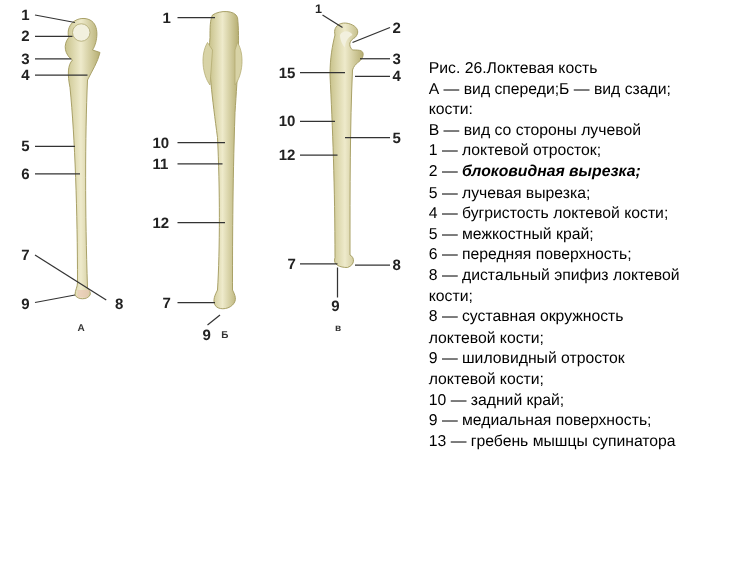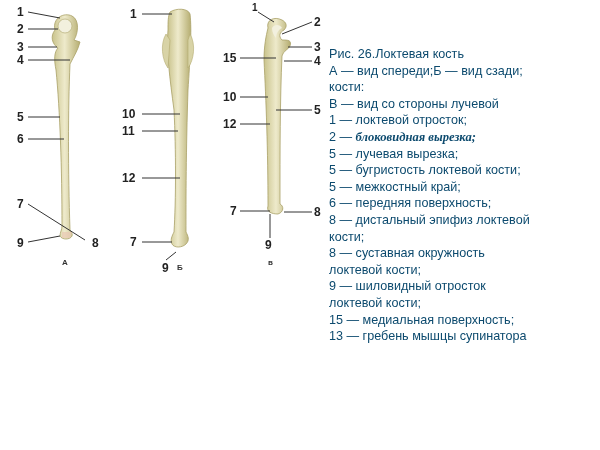--- a/index.html
+++ b/index.html
@@ -1,23 +1,23 @@
 <!DOCTYPE html>
 <html><head>
 <meta charset="utf-8">
 <style>
   html, body { margin: 0; padding: 0; background: #ffffff; }
   body { width: 600px; height: 450px; position: relative; overflow: hidden;
          font-family: "Liberation Sans", sans-serif; color: #1a1a1a; }
   #figures { position: absolute; left: 0; top: 0; width: 340px; height: 450px; }
   .lbl { position: absolute; font-weight: bold; font-size: 12px; color: #222; line-height: 12px; }
   .view { position: absolute; font-weight: bold; font-size: 8px; color: #333; }
-  #caption { position: absolute; left: 329px; top: 46px; width: 255px; font-size: 12.6px; line-height: 16.6px; color: #0c4a6e; }
+  #caption { position: absolute; left: 343px; top: 46px; width: 255px; font-size: 12.6px; line-height: 16.6px; color: #000000; }
   #caption .ln { white-space: nowrap; }
-  #caption .bi { font-weight: bold; font-style: italic; font-family: Liberation Serif, serif; }
+  #caption .bi { font-weight: bold; font-style: italic; }
 </style>
 </head>
 <body>
 
 <div id="figures">
   <svg width="340" height="450" viewBox="0 0 340 450">
     <defs>
       <linearGradient id="boneGrad" x1="0" x2="1" y1="0" y2="0">
         <stop offset="0" stop-color="#c9c38c"></stop>
         <stop offset="0.45" stop-color="#eeeacb"></stop>
@@ -111,24 +111,25 @@
 </div>
 
 <div id="caption">
   <div class="ln">Рис. 26.Локтевая кость</div>
   <div class="ln">А — вид спереди;Б — вид сзади;</div>
   <div class="ln">кости:</div>
   <div class="ln">В — вид со стороны лучевой</div>
   <div class="ln">1 — локтевой отросток;</div>
   <div class="ln"><span>2 — </span><span class="bi">блоковидная вырезка;</span></div>
   <div class="ln">5 — лучевая вырезка;</div>
-  <div class="ln">5 — бугристость локтевой кости;</div>
+  <div class="ln">4 — бугристость локтевой кости;</div>
   <div class="ln">5 — межкостный край;</div>
   <div class="ln">6 — передняя поверхность;</div>
   <div class="ln">8 — дистальный эпифиз локтевой</div>
   <div class="ln">кости;</div>
   <div class="ln">8 — суставная окружность</div>
   <div class="ln">локтевой кости;</div>
   <div class="ln">9 — шиловидный отросток</div>
   <div class="ln">локтевой кости;</div>
-  <div class="ln">15 — медиальная поверхность;</div>
+  <div class="ln">10 — задний край;</div>
+  <div class="ln">9 — медиальная поверхность;</div>
   <div class="ln">13 — гребень мышцы супинатора</div>
 </div>
 
 </body></html>

